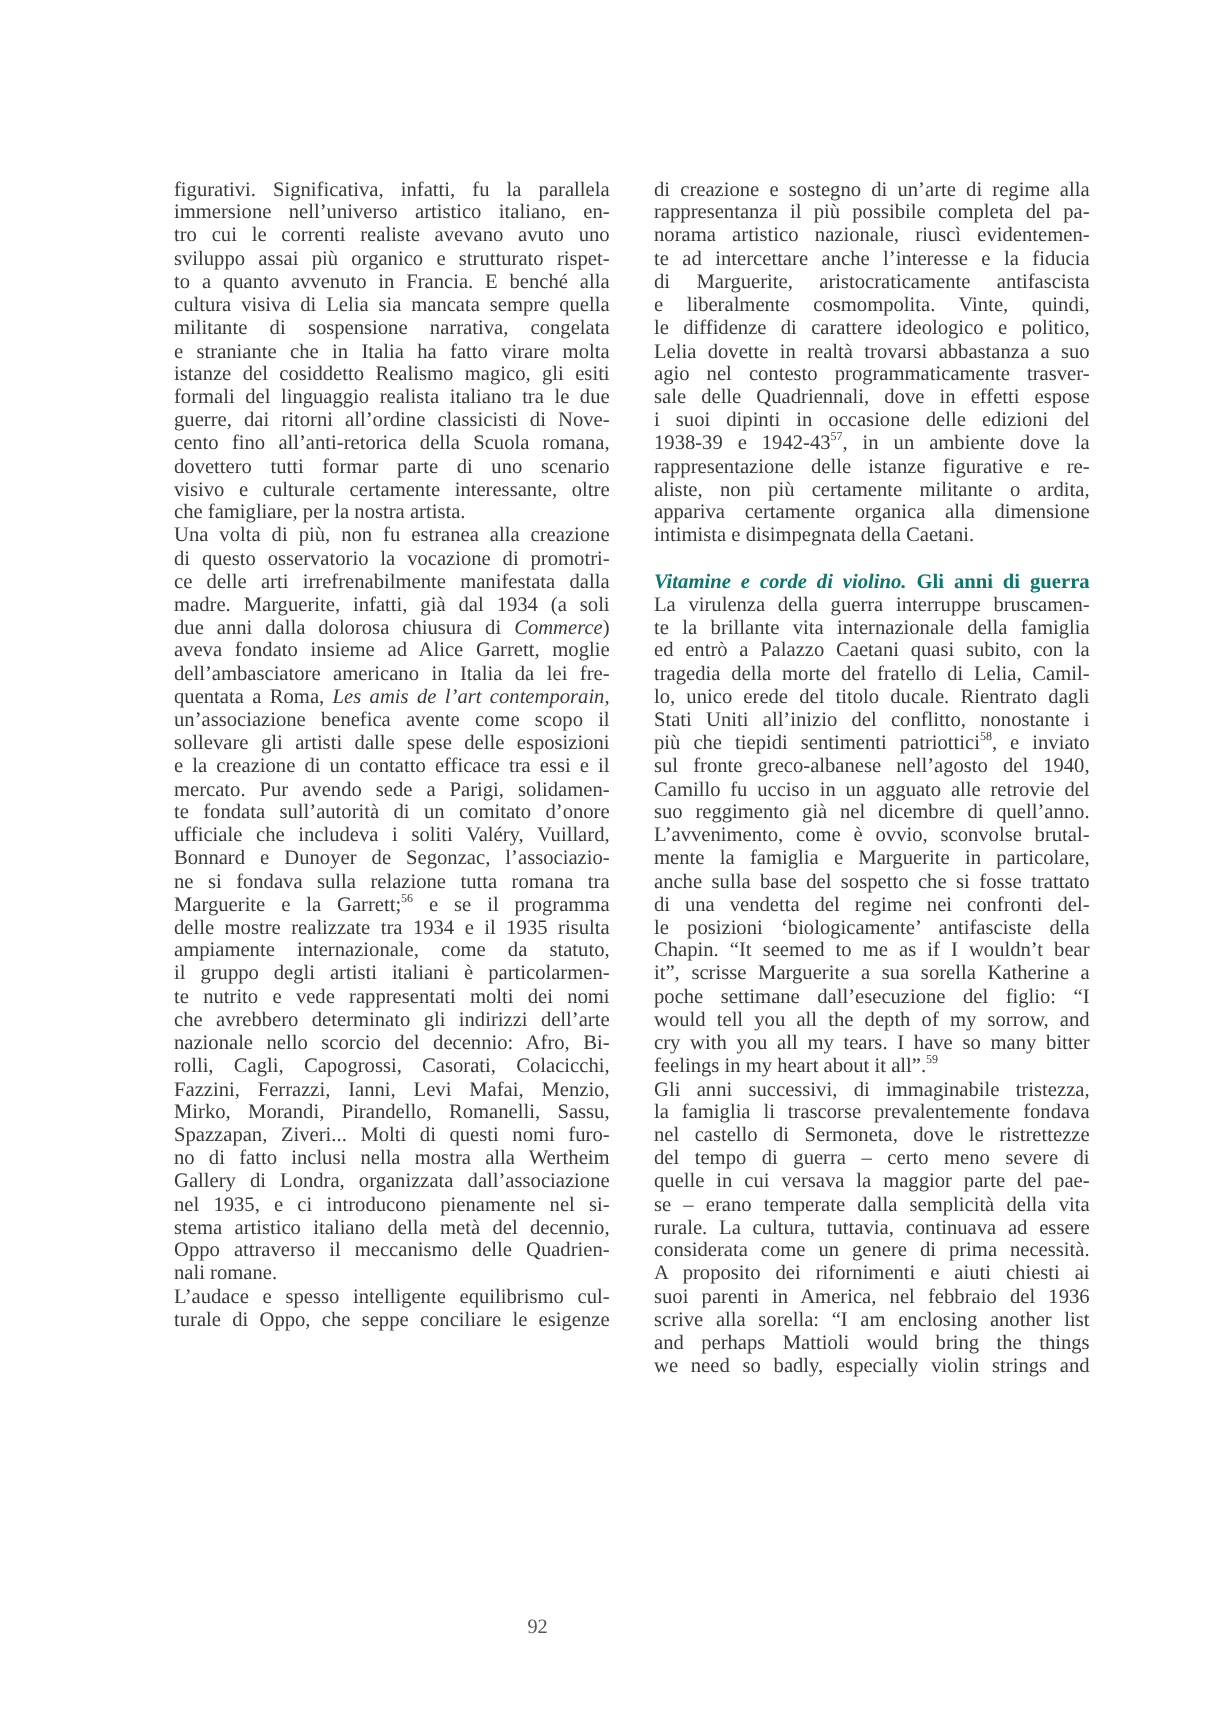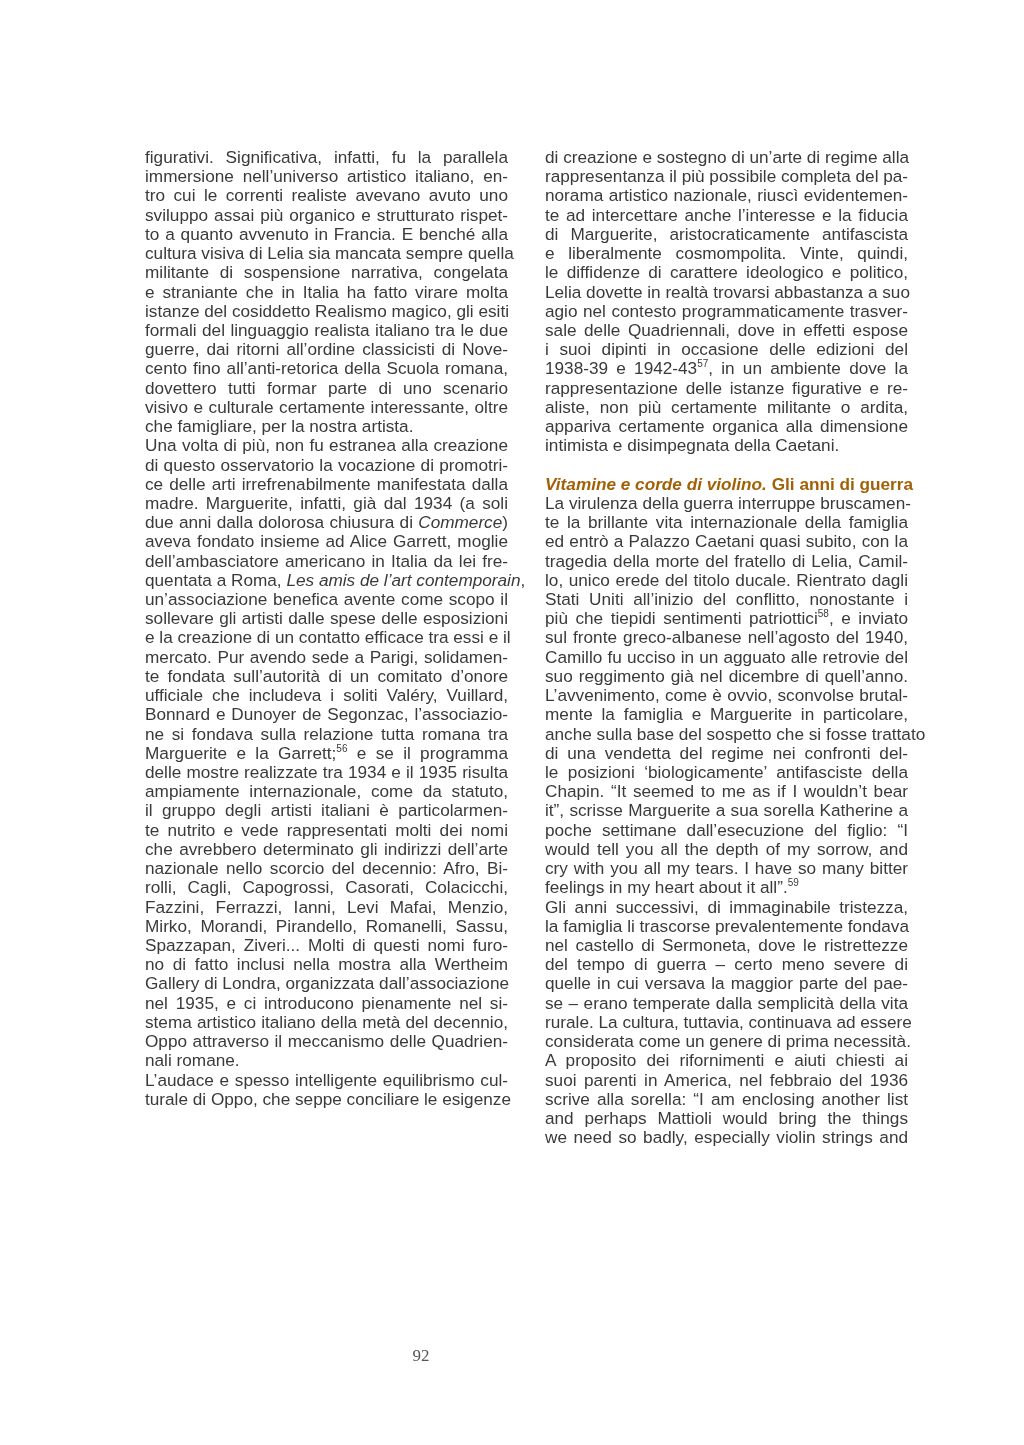--- a/index.html
+++ b/index.html
@@ -1,26 +1,26 @@
 <!DOCTYPE html>
 <html><head>
 <meta charset="utf-8">
 <style>
   html, body { margin:0; padding:0; background:#ffffff; }
   body { width:1024px; height:1445px; position:relative; overflow:hidden; }
-  .col { position:absolute; top:148px; width:363px; font-family:Liberation Sans, sans-serif; font-size:17.2px; color:#3a3a3a; }
+  .col { position:absolute; top:148px; width:363px; font-family:Liberation Serif, serif; font-size:17.2px; color:#3a3a3a; }
   .col.left { left:145px; }
   .col.right { left:545px; }
   .line { height:19.22px; line-height:19.22px; white-space:nowrap; text-align:justify; text-align-last:justify; overflow:visible; }
   .line.last { text-align-last:left; }
   .gap { height:19.22px; }
-  .heading { font-weight:bold; color:#a16207; }
+  .heading { font-weight:bold; color:#0f766e; }
   .heading i { font-weight:bold; }
   sup { font-size:10px; line-height:0; vertical-align:7px; }
-  .page-num { position:absolute; top:1346px; left:0; width:842px; text-align:center; font-family:"Liberation Serif","DejaVu Serif",serif; font-size:17px; color:#555; }
+  .page-num { position:absolute; top:1346px; left:0; width:842px; text-align:center; font-family:"Liberation Serif","DejaVu Serif",serif; font-size:17px; color:#555;padding-left:27px; }
 </style>
 </head>
 <body>
 
 <div class="col left">
   <div class="line">figurativi. Significativa, infatti, fu la parallela</div>
   <div class="line">immersione nell’universo artistico italiano, en-</div>
   <div class="line">tro cui le correnti realiste avevano avuto uno</div>
   <div class="line">sviluppo assai più organico e strutturato rispet-</div>
   <div class="line">to a quanto avvenuto in Francia. E benché alla</div>

